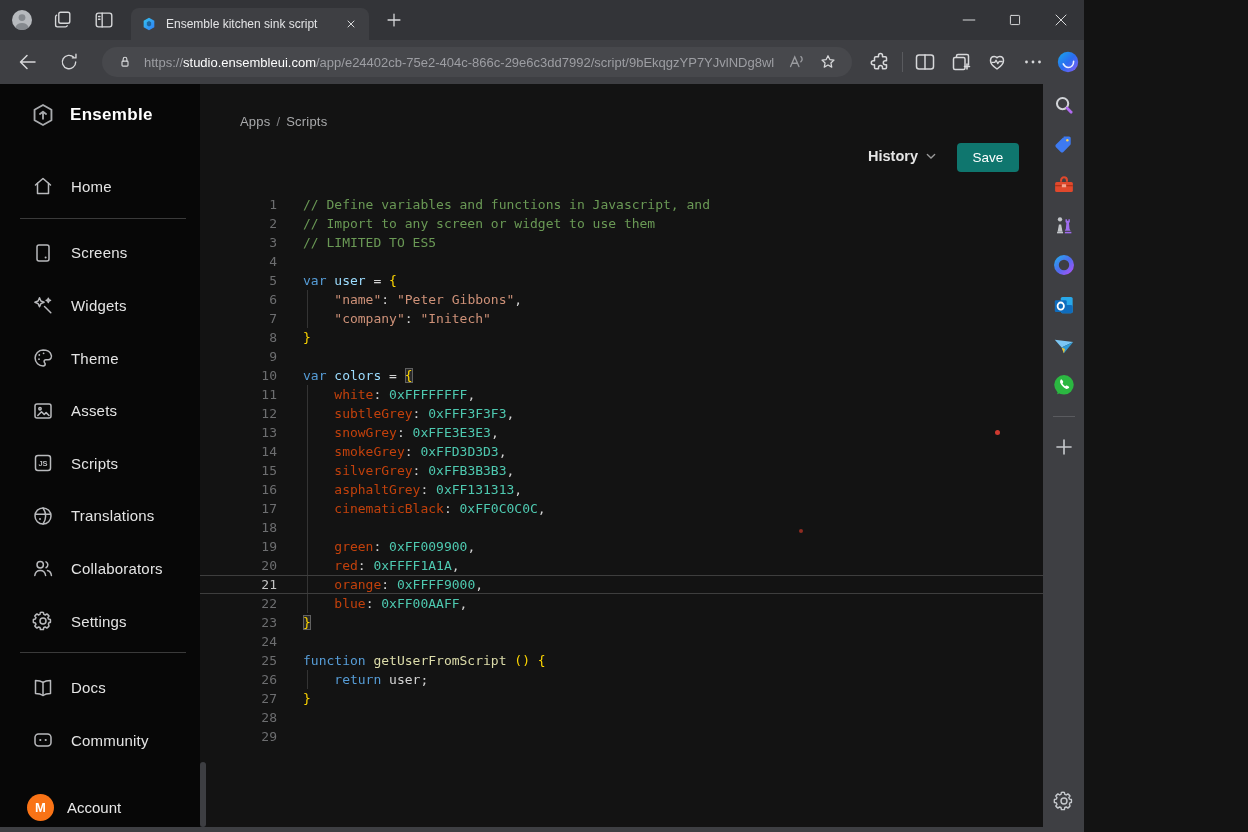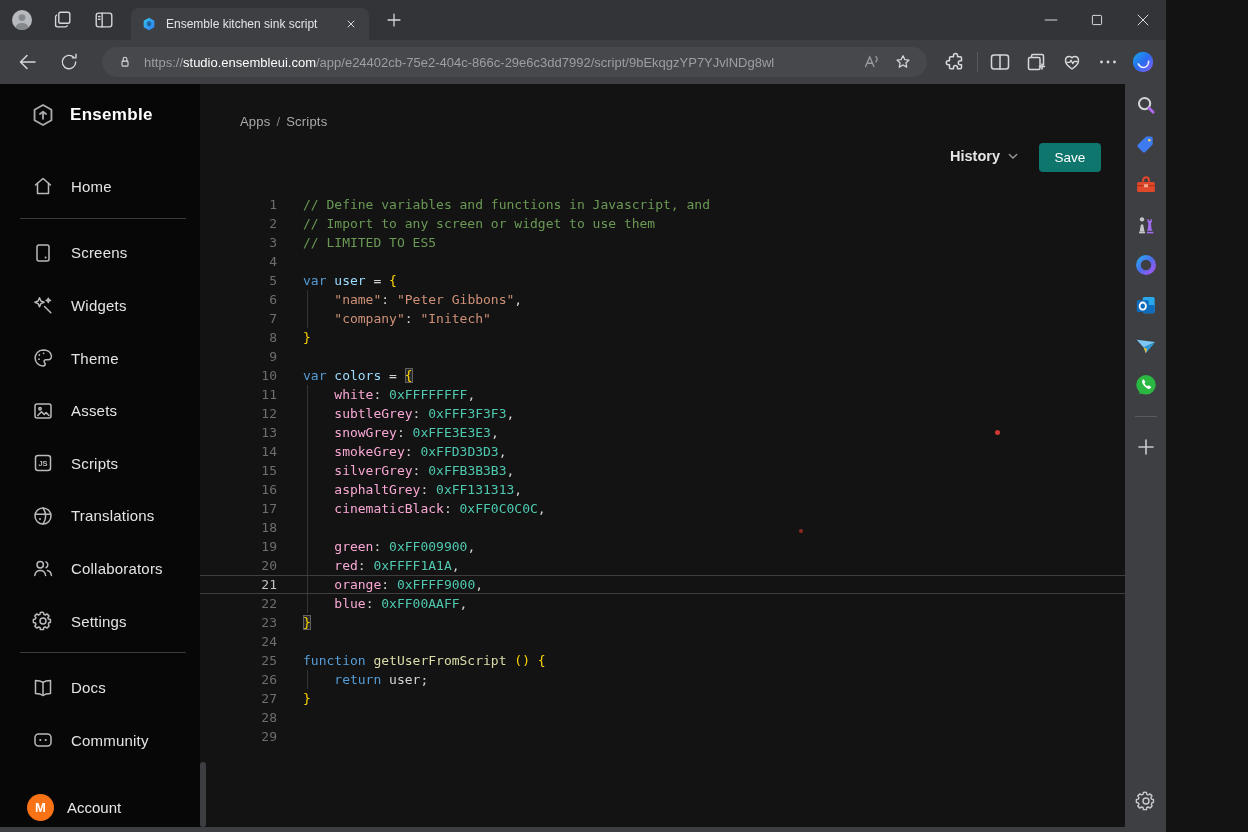--- a/index.html
+++ b/index.html
@@ -1,18 +1,18 @@
 <!DOCTYPE html>
 <html style="--c-save: #0F766E; --c-account_avatar: #F97316; --c-comment: #6A9955; --c-keyword: #569CD6; --c-string: #CE9178; --c-number: #4EC9B0; --c-bracket: #FFD700; --c-function: #DCDCAA; --c-variable: #9CDCFE;"><head>
 <meta charset="utf-8">
 <style>
   * { margin:0; padding:0; box-sizing:border-box; }
   html,body { width:1248px; height:832px; overflow:hidden; background:#131313;
     font-family:"Liberation Sans", sans-serif; }
-  .window { position:relative; width:1166px; height:832px; background:#131313; }
+  .window { position:relative; width:1084px; height:832px; background:#131313; }
 
   
   .titlebar { height:40px; background:#333438; display:flex; align-items:center; }
   .tbi { flex:none; display:flex; align-items:center; justify-content:center;text-align:center; }
   .tbi svg { width:100%; height:100%; display:block; }
   .avatar-btn { width:24px; height:24px; margin-left:10px; border-radius:50%; overflow:hidden; }
   .ws-btn { width:22px; height:22px; margin-left:17px; }
   .vt-btn { width:22px; height:22px; margin-left:20px; }
   .tab { margin-left:16px; width:238px; height:32px; align-self:flex-end; background:#3e3f43;
     border-radius:8px 8px 0 0; display:flex; align-items:center; padding:0 10px; }
@@ -75,21 +75,21 @@
   .cl { display:flex; height:19px; line-height:19px; position:relative;
     font-family:"DejaVu Sans Mono","Liberation Mono",monospace; font-size:13px; }
   .ln { flex:none; width:103px; padding-right:26px; text-align:right; color:#6d6e70; }
   .ct { flex:1; white-space:pre; }
   .cl.g::before { content:""; position:absolute; left:107px; top:0; bottom:0; width:1px; background:#343434; }
   .cl.active { border-top:1px solid #3e3e3e; border-bottom:1px solid #3e3e3e; line-height:17px; }
   .cl.active .ln { color:#c4c4c4; }
   .tk-cm{color:var(--c-comment,#6A9955)} .tk-kw{color:var(--c-keyword,#569CD6)}
   .tk-pl{color:#d4d4d4} .tk-str{color:var(--c-string,#CE9178)}
   .tk-num{color:var(--c-number,#4EC9B0)} .tk-fn{color:var(--c-function,#DCDCAA)}
-  .tk-id{color:var(--c-variable,#9CDCFE)} .tk-key{color:#f9a8d4}
+  .tk-id{color:var(--c-variable,#9CDCFE)} .tk-key{color:#c2410c}
   .tk-br{color:var(--c-bracket,#FFD700)}
   .tk-brm{color:var(--c-bracket,#FFD700); outline:1px solid #616161; outline-offset:-1px;
     background:rgba(120,120,120,.22);}
 
   
   .rail { width:41px; background:#3e3f43; display:flex; flex-direction:column; align-items:center; padding-top:8px; }
   .rail-btn { width:26px; height:26px; margin-bottom:14px; flex:none; }
   .rail-btn svg { width:100%; height:100%; }
   .rail-div { width:22px; height:1px; background:#5a5b5f; margin:4px 0 17px; }
   .rail-gear { margin-top:auto; margin-bottom:14px; width:24px; height:24px; }

